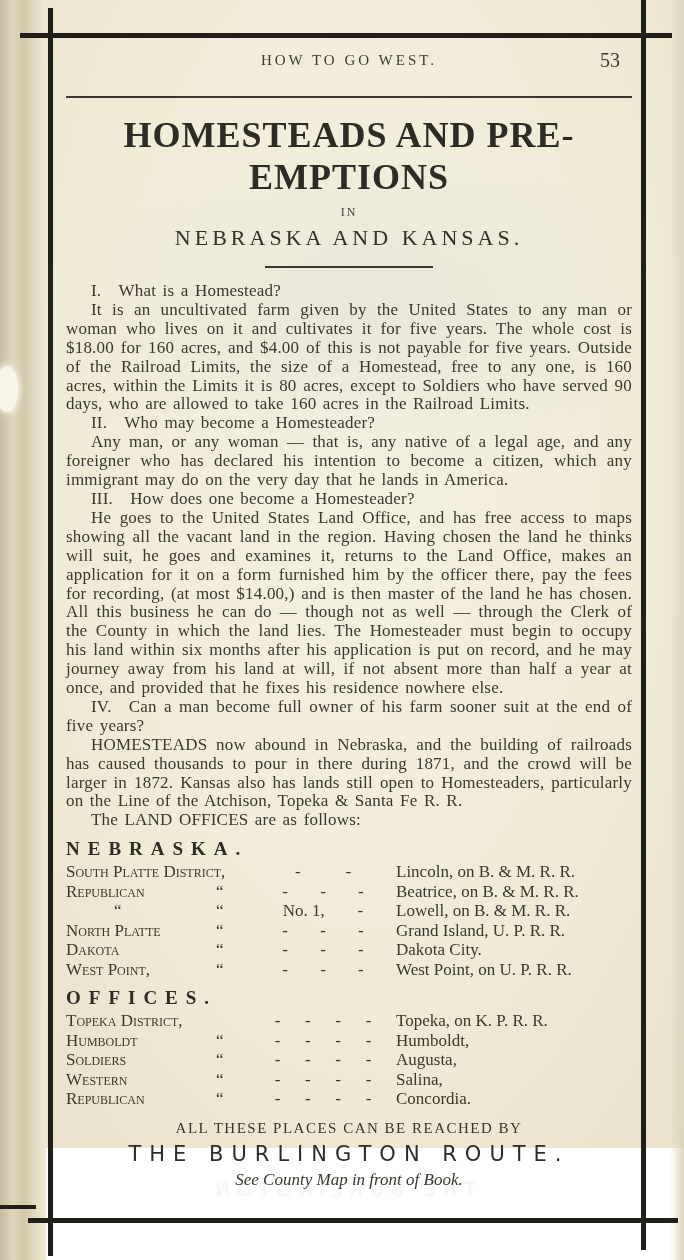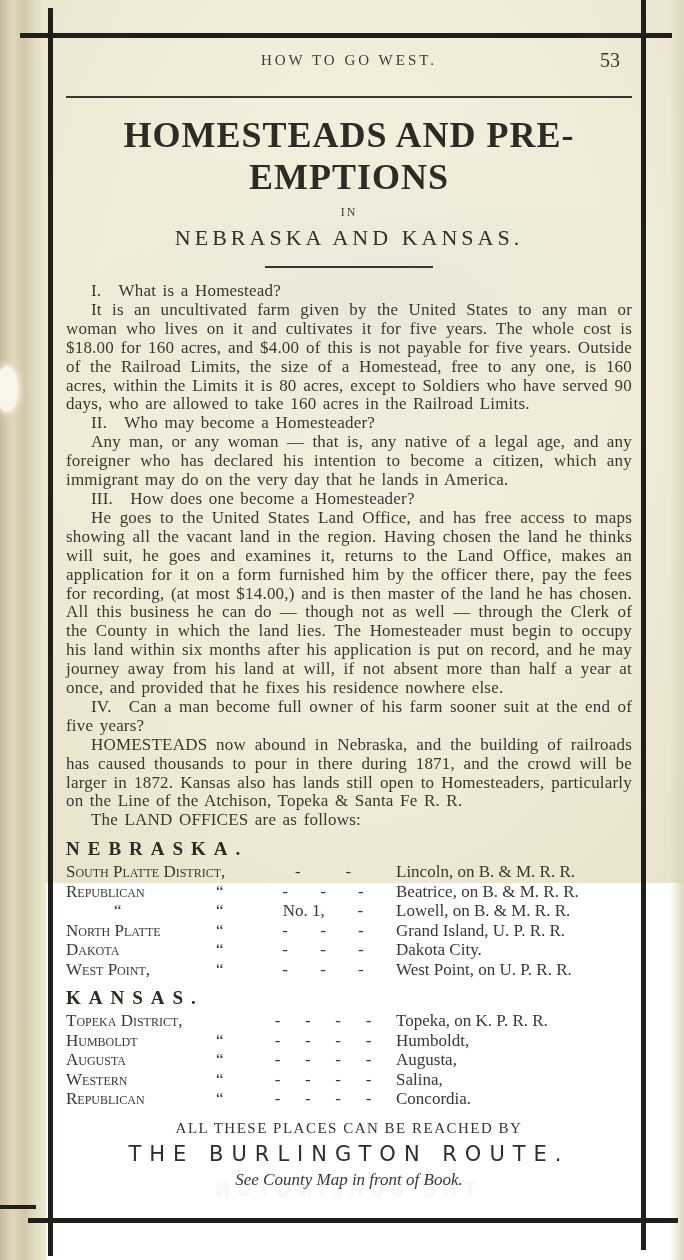--- a/index.html
+++ b/index.html
@@ -1,18 +1,18 @@
 <!DOCTYPE html>
 <html><head>
 <meta charset="utf-8">
 <style>
   html,body{margin:0;padding:0;}
   body{width:684px;height:1260px;overflow:hidden;position:relative;
        font-family:"Liberation Serif","DejaVu Serif",serif;}
-  .scan{position:absolute;inset:0;width:684px;height:883px;
+  .scan{position:absolute;inset:0;width:684px;height:1148px;
         background:radial-gradient(ellipse at 52% 38%, #f5f1e0 0%, #f0ebd7 55%, #e8e1cb 100%);}
   
   .book-edge{position:absolute;left:0;top:0;width:46px;height:1260px;
      background:linear-gradient(90deg,#c6bca0 0%,#e0d8bd 28%,#d2c8ab 52%,#e5dec5 78%,#efe9d4 100%);}
   .edge-blob{position:absolute;left:-4px;top:366px;width:22px;height:46px;border-radius:50%;
      background:#f8f5ea;box-shadow:0 0 6px 2px rgba(248,245,234,.9);}
   .right-shade{position:absolute;right:0;top:0;width:14px;height:1260px;
      background:linear-gradient(270deg,#ddd5bc 0%,rgba(221,213,188,0) 100%);}
   
   .tint-title{position:absolute;left:90px;top:130px;width:560px;height:360px;
@@ -155,21 +155,21 @@
           <span class="lo-ditto">“</span>
           <span class="lo-mid">
             <span class="lo-tok">-</span>
             <span class="lo-tok">-</span>
             <span class="lo-tok">-</span>
           </span>
           <span class="lo-place">West Point, on U. P. R. R.</span>
         </div>
       </div>
 
-    <div class="lo-heading">KANSAS.</div>
+    <div class="lo-heading">OFFICES.</div>
     <div class="lo-rows">
         <div class="lo-row">
           <span class="lo-name">Topeka District,</span>
           <span class="lo-ditto"></span>
           <span class="lo-mid">
             <span class="lo-tok">-</span>
             <span class="lo-tok">-</span>
             <span class="lo-tok">-</span>
             <span class="lo-tok">-</span>
           </span>
@@ -180,21 +180,21 @@
           <span class="lo-ditto">“</span>
           <span class="lo-mid">
             <span class="lo-tok">-</span>
             <span class="lo-tok">-</span>
             <span class="lo-tok">-</span>
             <span class="lo-tok">-</span>
           </span>
           <span class="lo-place">Humboldt,</span>
         </div>
         <div class="lo-row">
-          <span class="lo-name">Augusta</span>
+          <span class="lo-name">Soldiers</span>
           <span class="lo-ditto">“</span>
           <span class="lo-mid">
             <span class="lo-tok">-</span>
             <span class="lo-tok">-</span>
             <span class="lo-tok">-</span>
             <span class="lo-tok">-</span>
           </span>
           <span class="lo-place">Augusta,</span>
         </div>
         <div class="lo-row">

